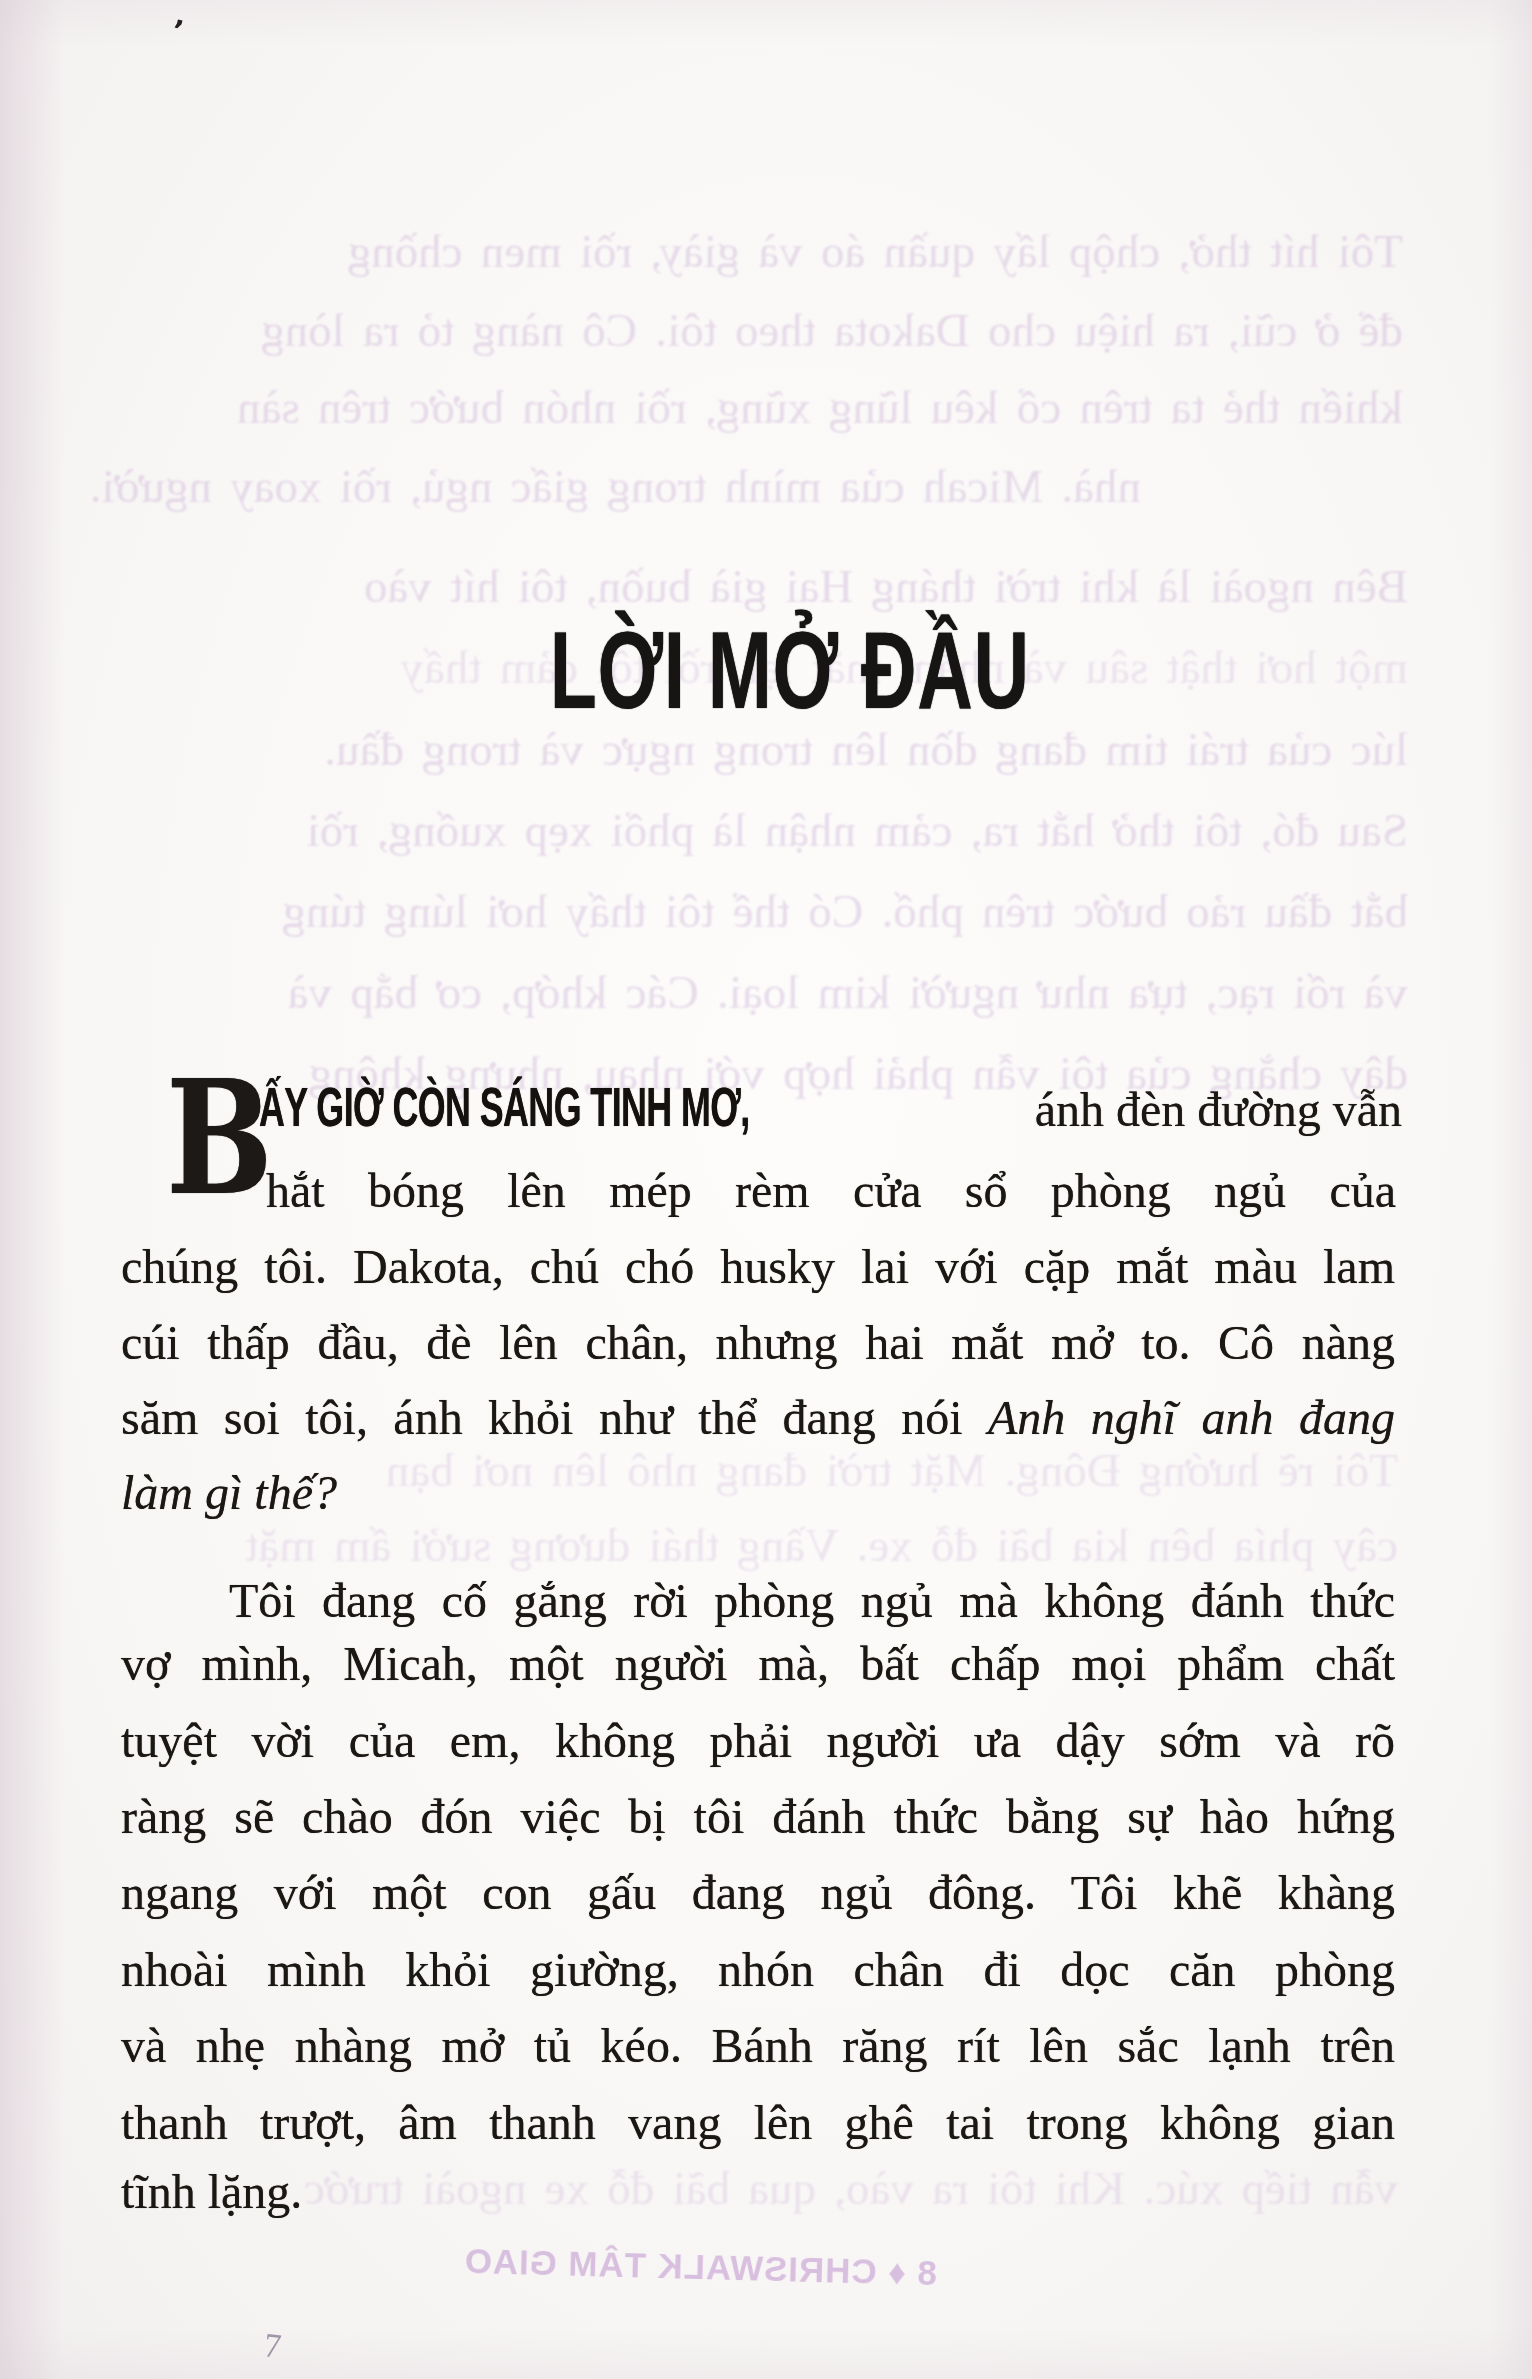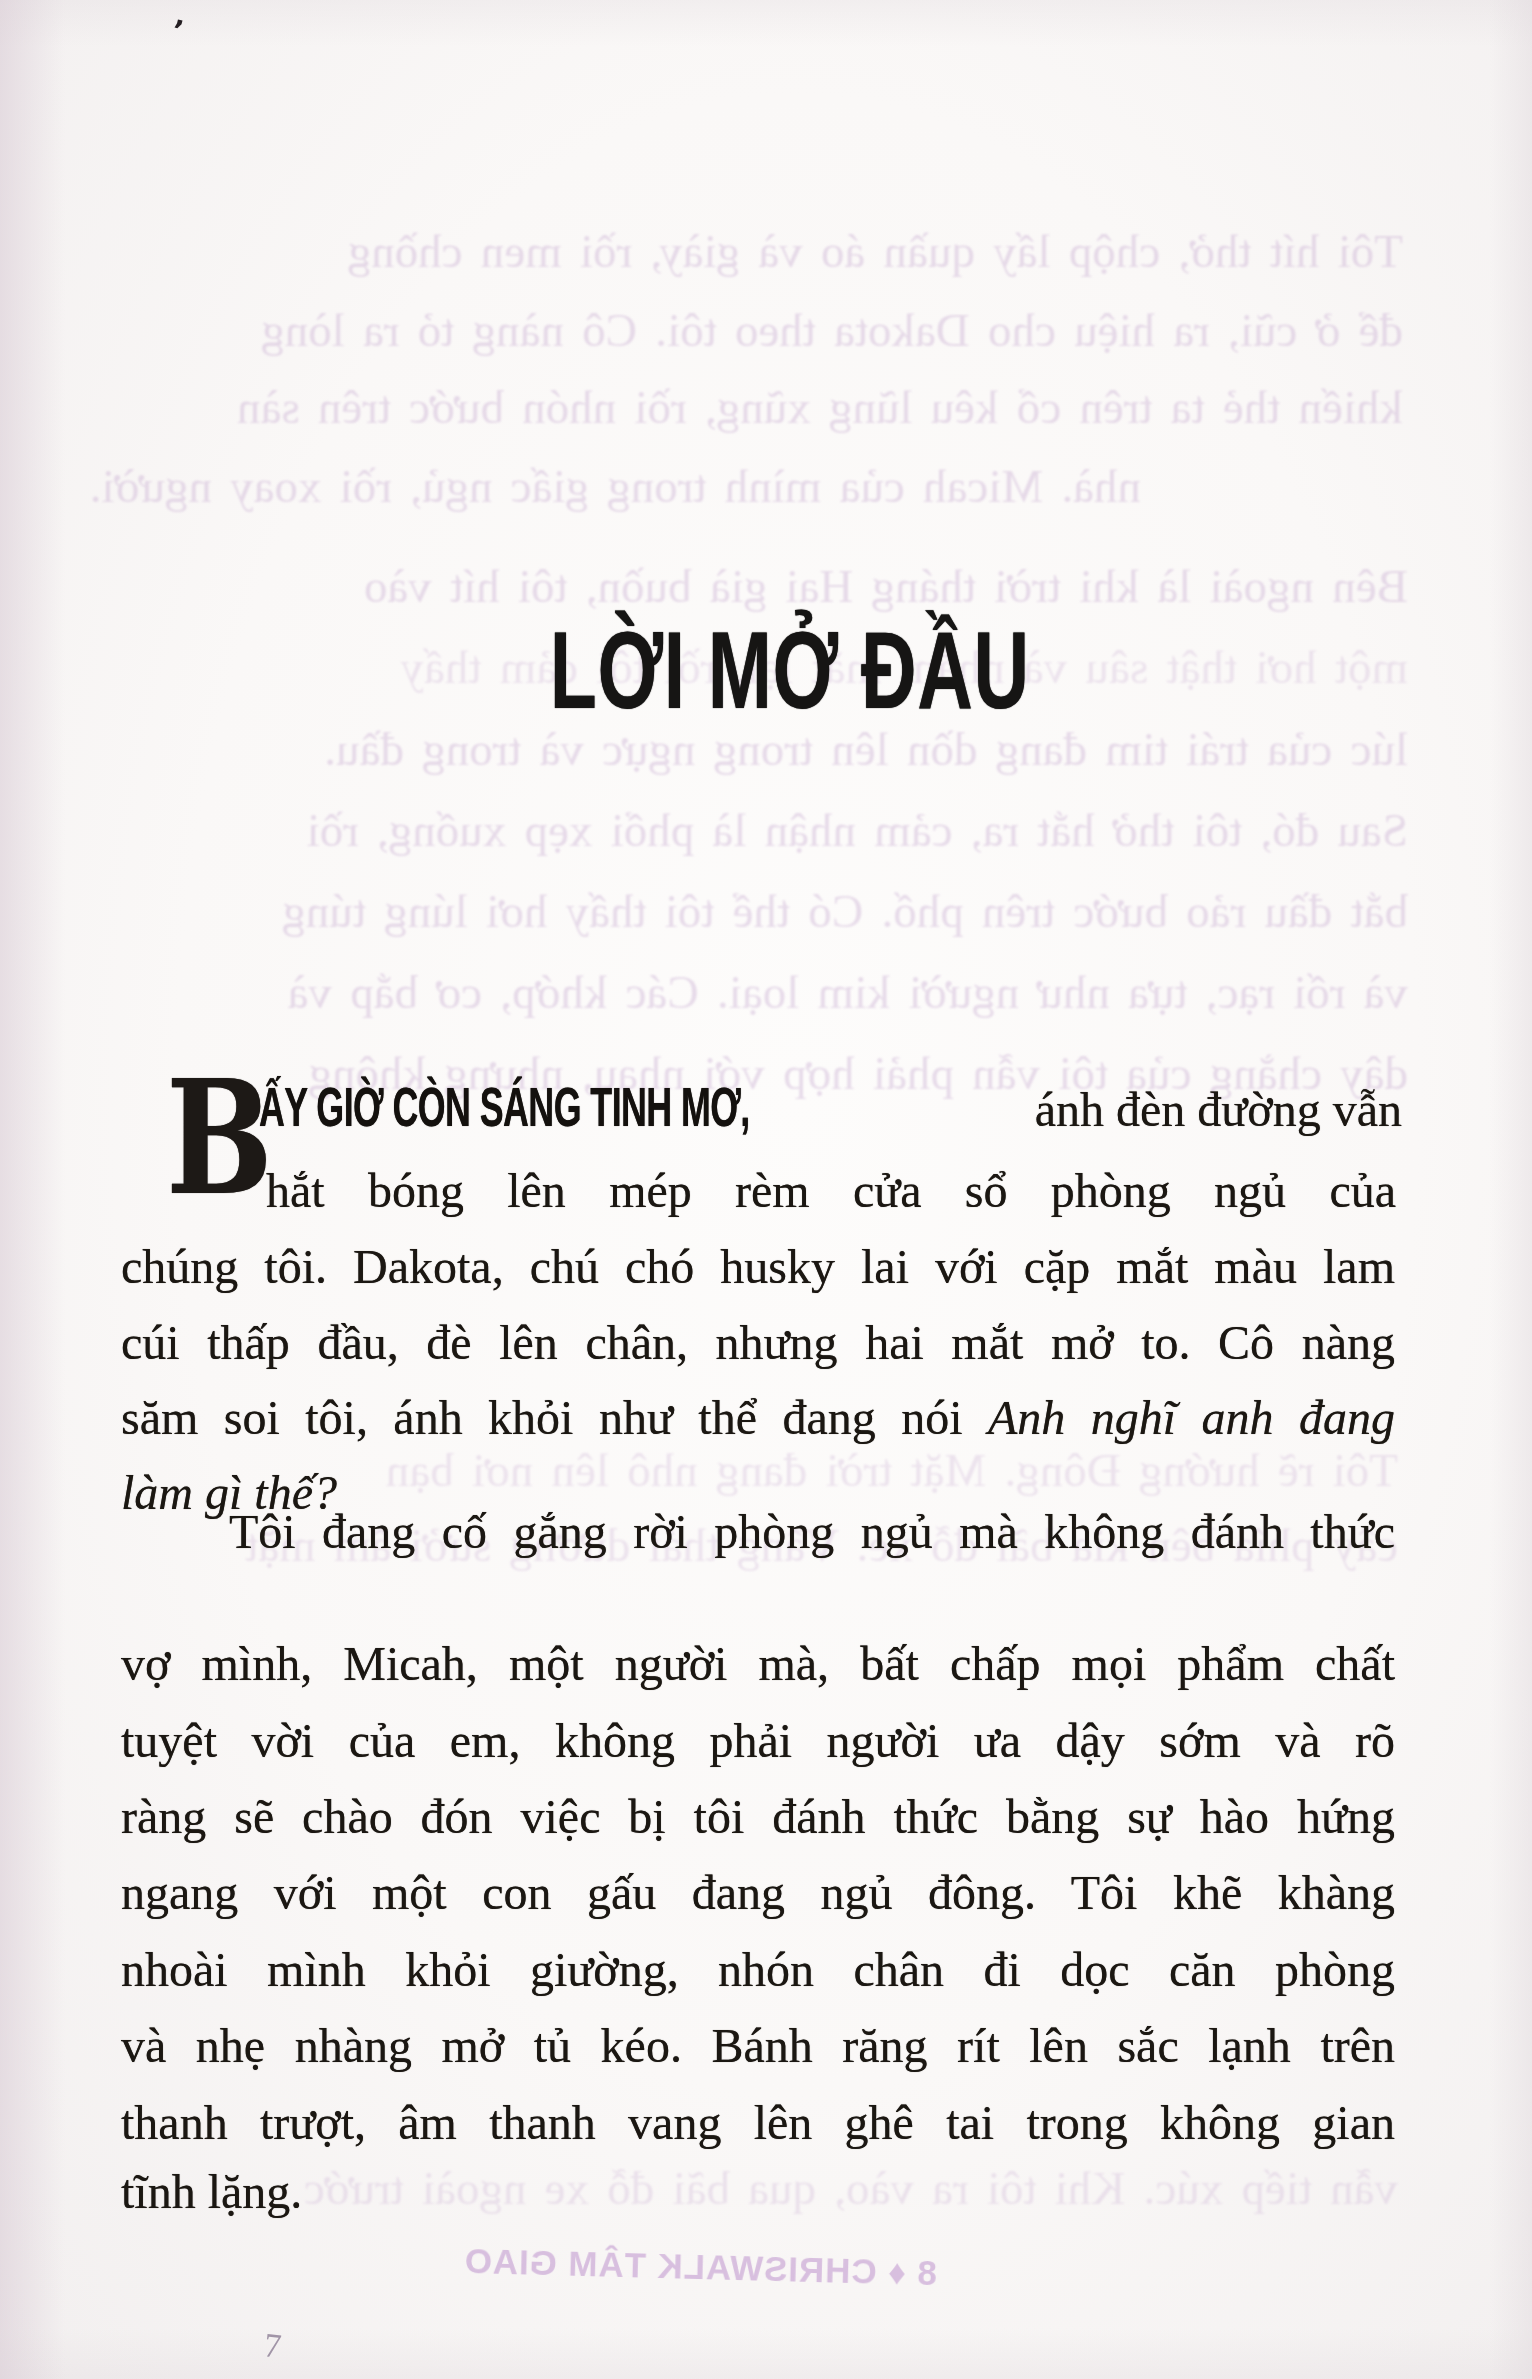--- a/index.html
+++ b/index.html
@@ -98,21 +98,21 @@
   <div class="tail">ánh đèn đường vẫn</div>
 
   <div class="line j" style="left:266px;top:1162px;width:1130px">hắt bóng lên mép rèm cửa sổ phòng ngủ của</div>
   <div class="line j" style="left:121px;top:1238px;width:1274px">chúng tôi. Dakota, chú chó husky lai với cặp mắt màu lam</div>
   <div class="line j" style="left:121px;top:1314px;width:1274px">cúi thấp đầu, đè lên chân, nhưng hai mắt mở to. Cô nàng</div>
   <div class="line j" style="left:121px;top:1389px;width:1274px">
     <span>săm soi tôi, ánh khỏi như thể đang nói </span><span class="it">Anh nghĩ anh đang</span>
   </div>
   <div class="line it" style="left:121px;top:1464px">làm gì thế?</div>
 
-  <div class="line j" style="left:121px;top:1503px;width:1274px;text-indent:108px">Tôi đang cố gắng rời phòng ngủ mà không đánh thức</div>
+  <div class="line j" style="left:121px;top:1572px;width:1274px;text-indent:108px">Tôi đang cố gắng rời phòng ngủ mà không đánh thức</div>
   <div class="line j" style="left:121px;top:1635px;width:1274px">vợ mình, Micah, một người mà, bất chấp mọi phẩm chất</div>
   <div class="line j" style="left:121px;top:1788px;width:1274px">ràng sẽ chào đón việc bị tôi đánh thức bằng sự hào hứng</div>
   <div class="line j" style="left:121px;top:1712px;width:1274px">tuyệt vời của em, không phải người ưa dậy sớm và rõ</div>
   <div class="line j" style="left:121px;top:1864px;width:1274px">ngang với một con gấu đang ngủ đông. Tôi khẽ khàng</div>
   <div class="line j" style="left:121px;top:1941px;width:1274px">nhoài mình khỏi giường, nhón chân đi dọc căn phòng</div>
   <div class="line j" style="left:121px;top:2017px;width:1274px">và nhẹ nhàng mở tủ kéo. Bánh răng rít lên sắc lạnh trên</div>
   <div class="line j" style="left:121px;top:2094px;width:1274px">thanh trượt, âm thanh vang lên ghê tai trong không gian</div>
   <div class="line" style="left:121px;top:2163px">tĩnh lặng.</div>
 
 </div>

